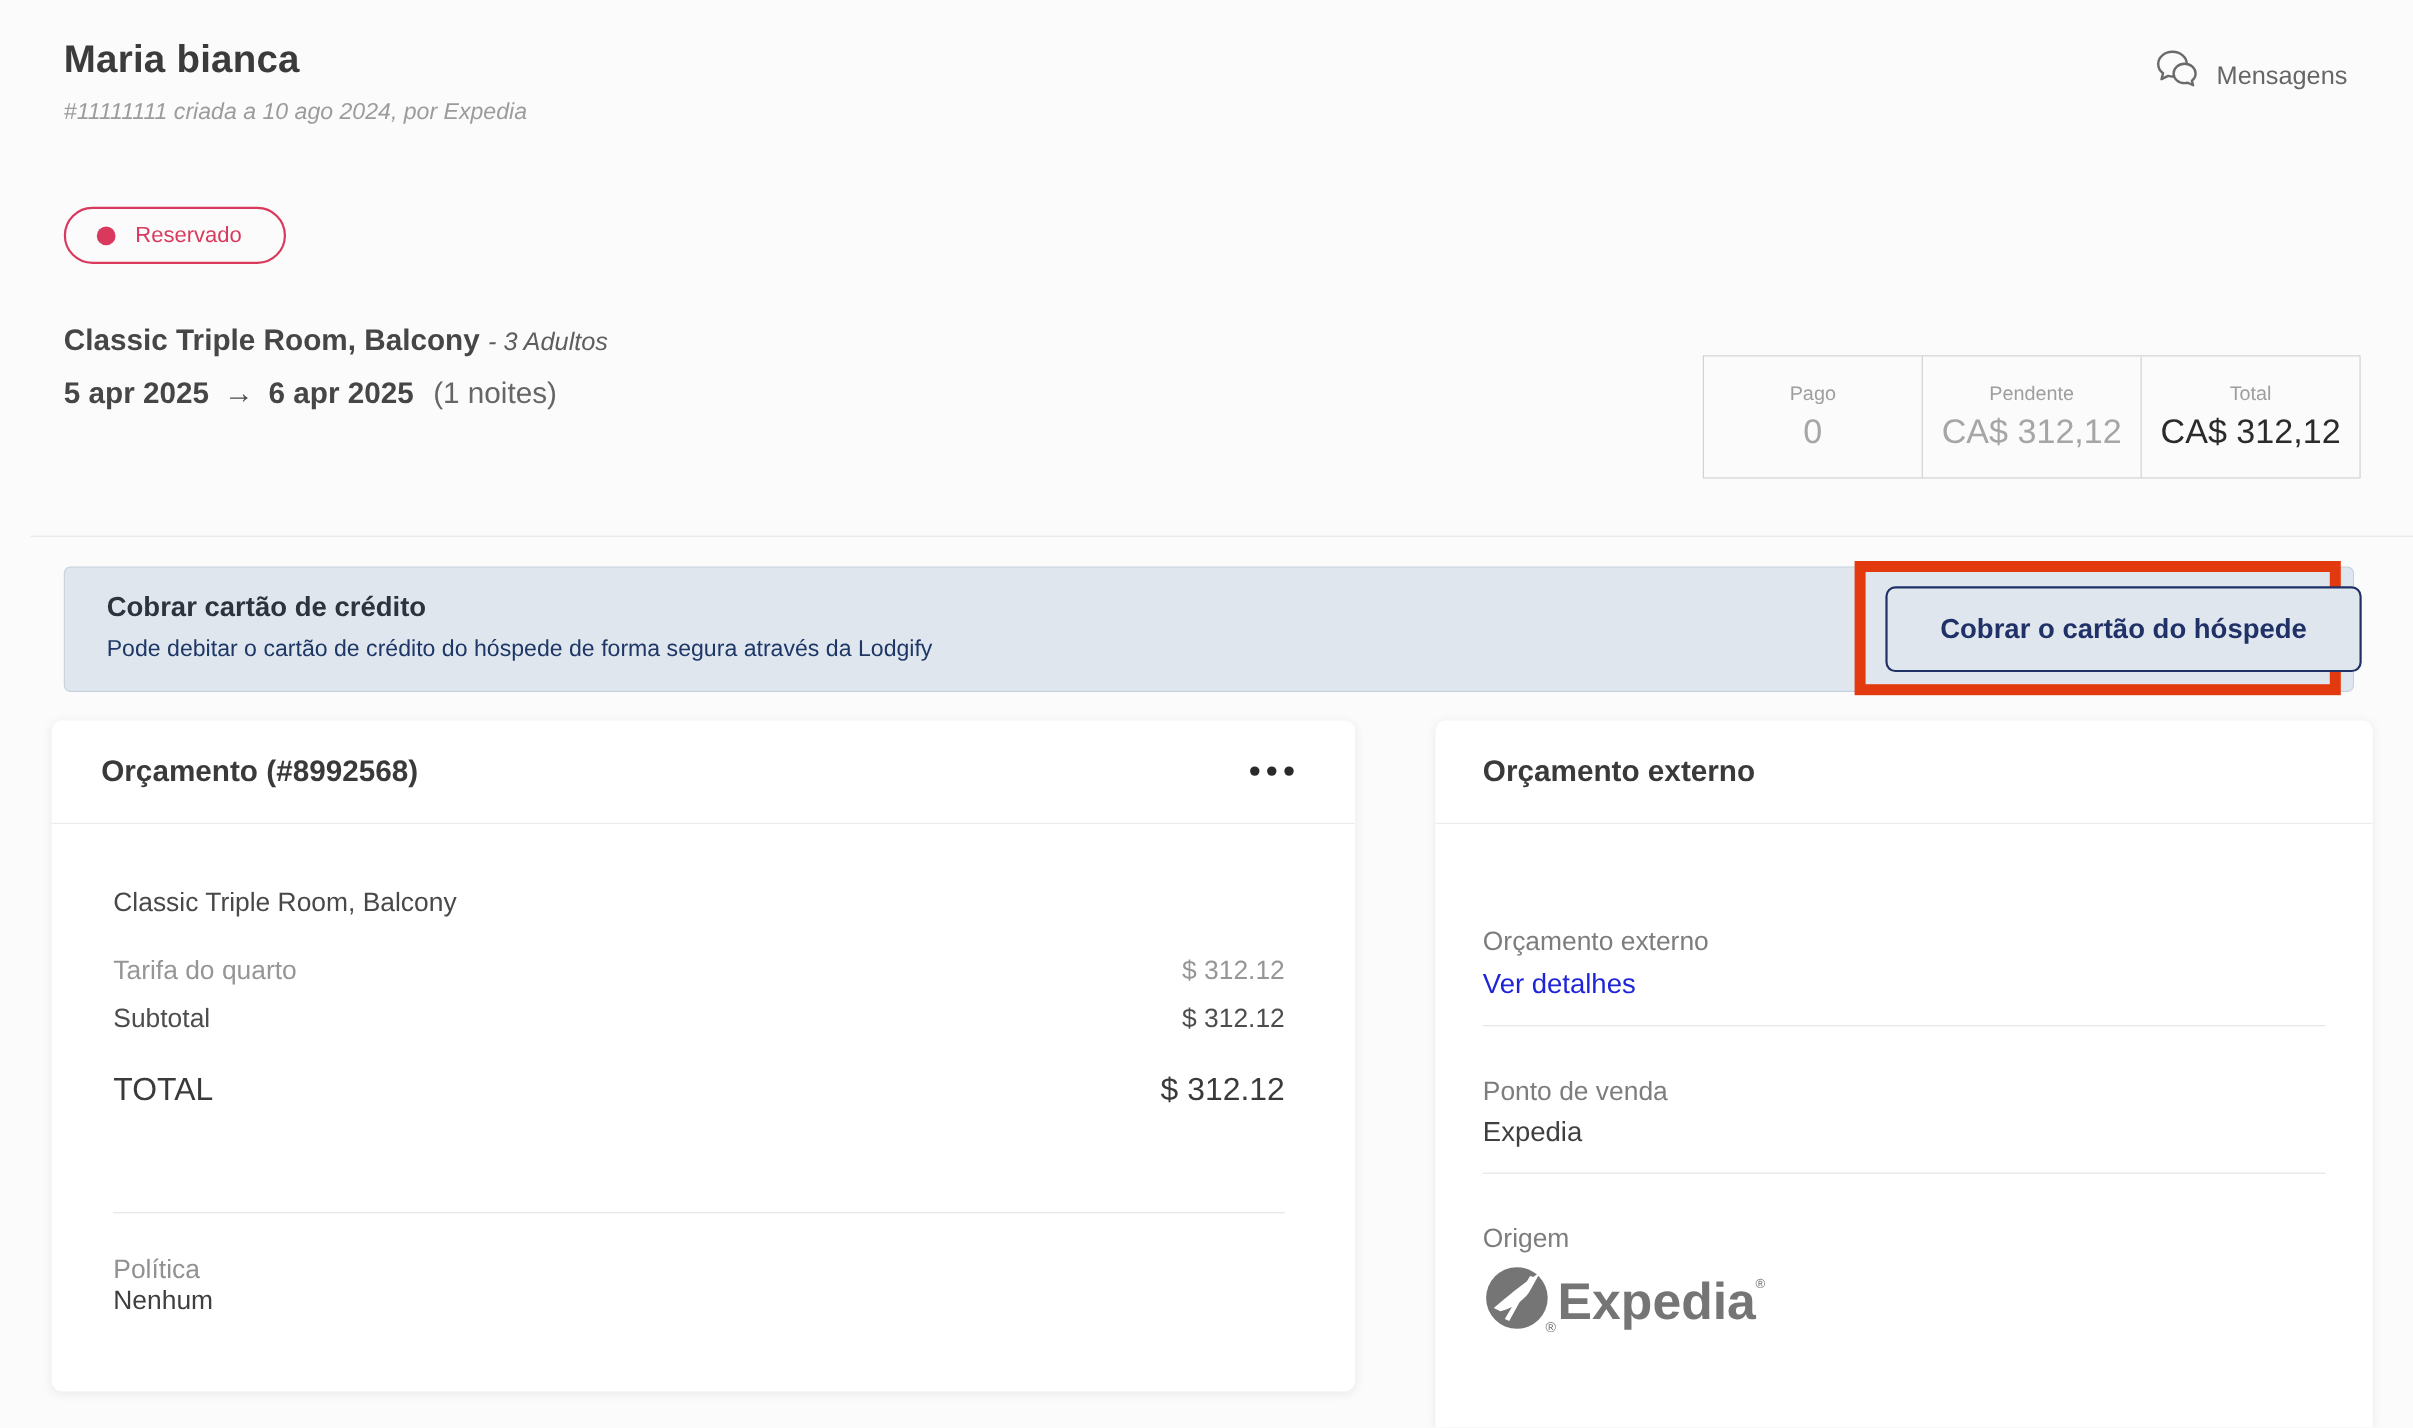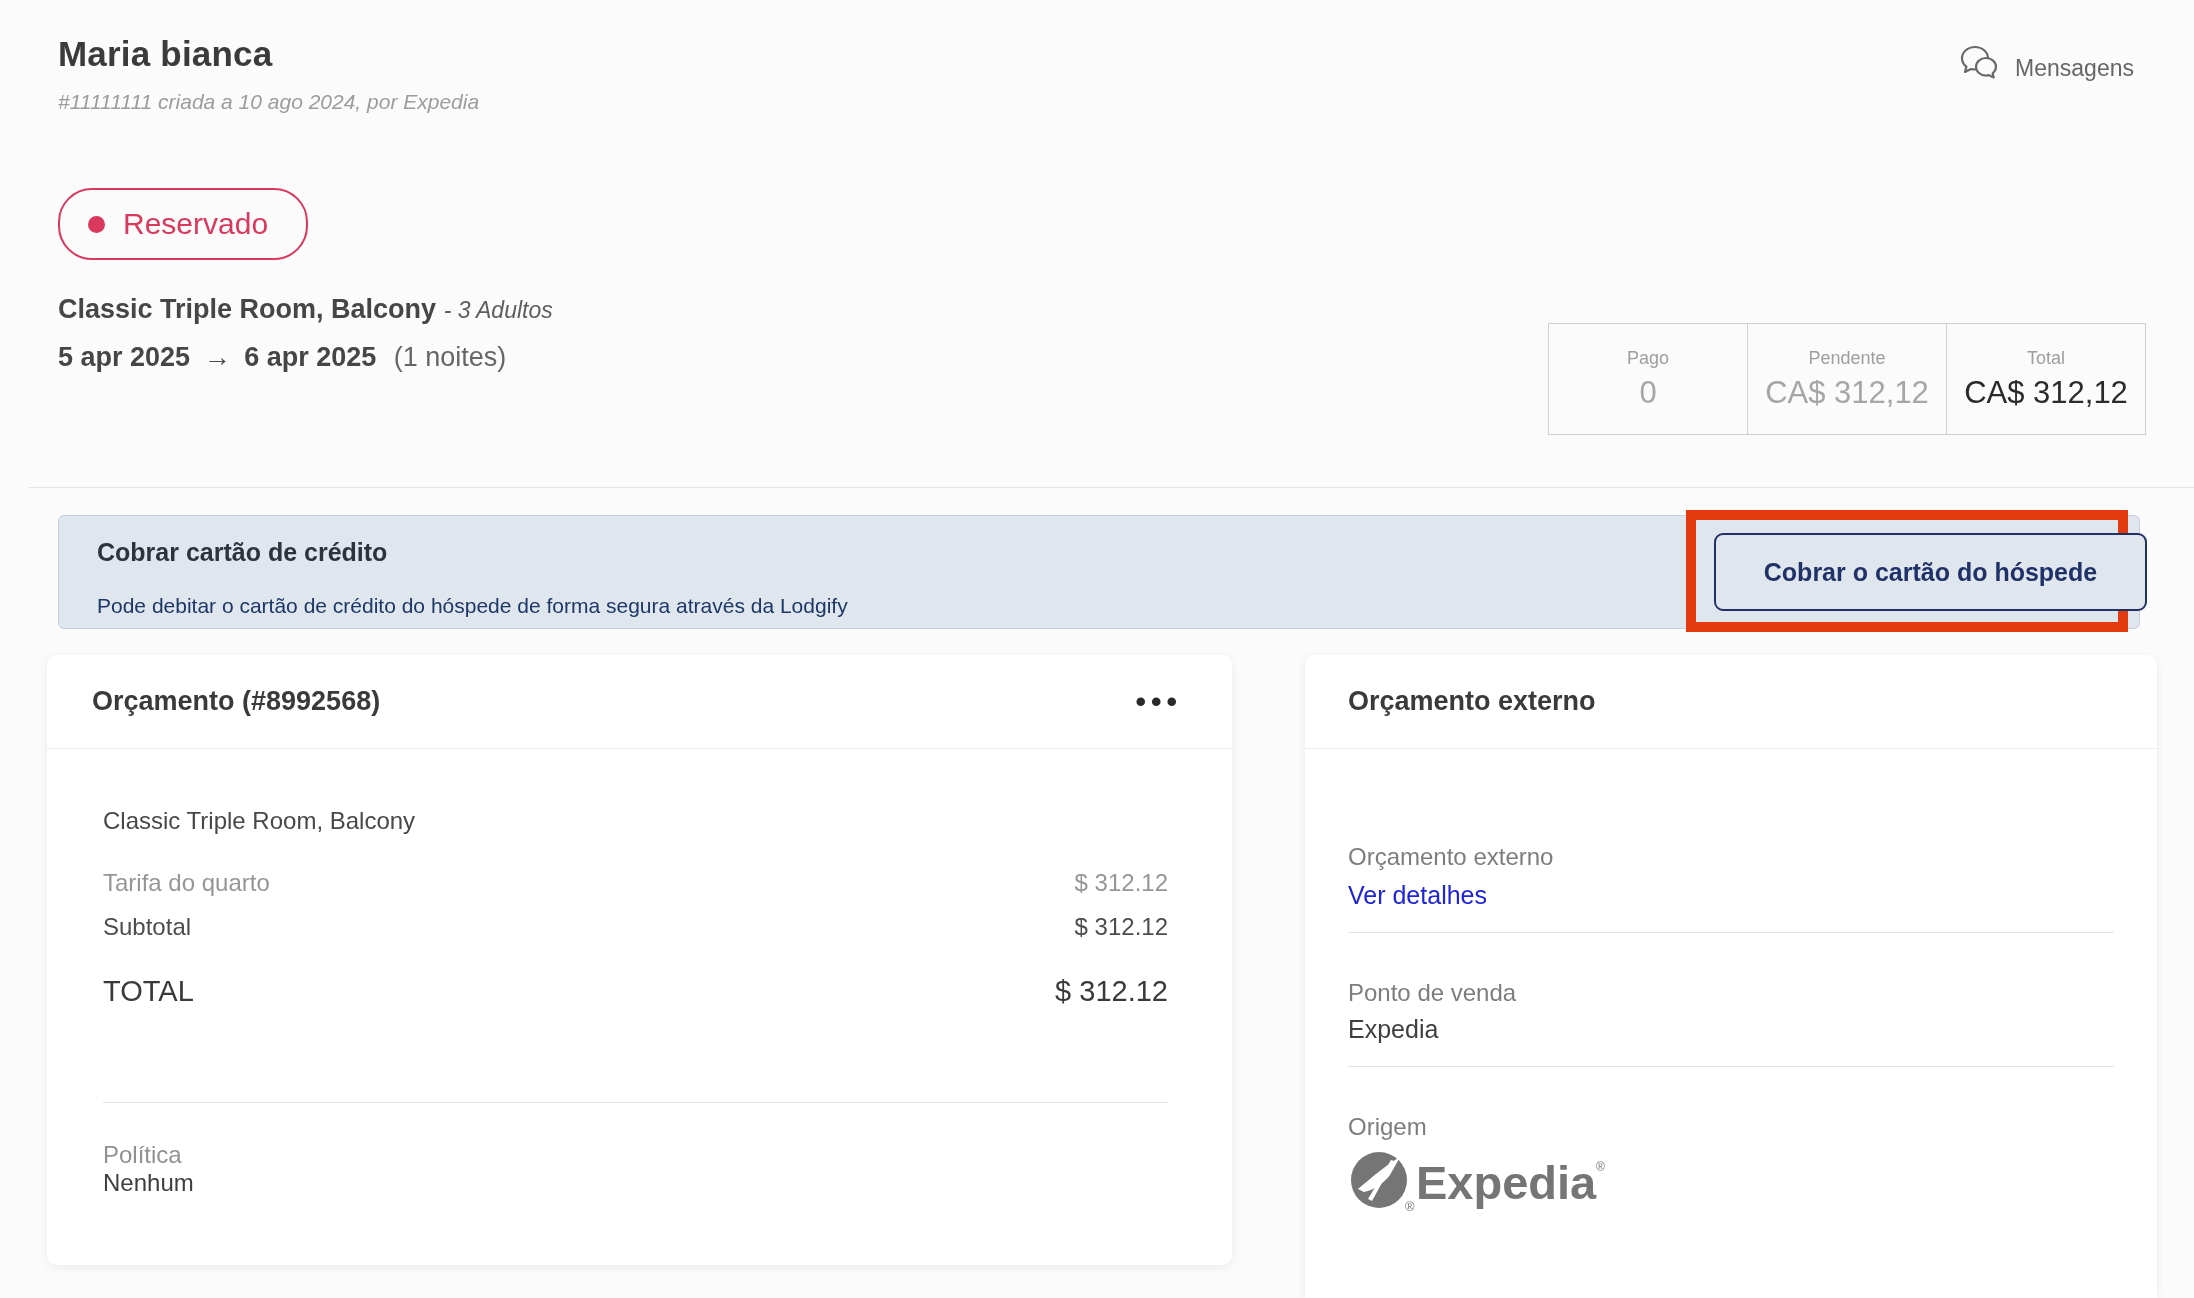--- a/index.html
+++ b/index.html
@@ -13,25 +13,25 @@
   .abs { position: absolute; }
 
   
   .guest-name { left: 58px; top: 34px; font-size: 35px; font-weight: 700; color: #3b3b3b; letter-spacing: 0.2px; }
   .booking-subtitle { left: 58px; top: 90px; font-size: 21px; font-style: italic; color: #9c9c9c; }
   .messages { right: 60px; top: 44px; display: flex; align-items: flex-end; gap: 14px; color: #666; font-size: 23px; cursor: pointer; }
   .messages svg { display: block; }
 
   
   .status-badge {
-    left: 58px; top: 188px; height: 72px;
+    left: 58px; top: 188px; height: 52px;
     display: inline-flex; align-items: center; gap: 18px;
     padding: 0 38px 0 28px;
     border: 2px solid #d8395d; border-radius: 34px;
-    color: #d8395d; font-size: 30px; background: transparent;
+    color: #d8395d; font-size: 20px; background: transparent;
   }
   .status-dot { width: 17px; height: 17px; border-radius: 50%; background: #d8395d; }
 
   
   .room-line { left: 58px; top: 294px; font-size: 27px; color: #464646; }
   .room-name-strong { font-weight: 700; }
   .room-occupancy { font-style: italic; font-size: 23px; color: #5e5e5e; font-weight: 400; }
   .dates-line { left: 58px; top: 342px; font-size: 27px; color: #464646; }
   .date-strong { font-weight: 700; }
   .date-arrow { font-weight: 400; color: #4a4a4a; padding: 0 6px; }
@@ -50,21 +50,21 @@
 
   .section-divider { left: 28px; top: 487px; width: 2166px; height: 1px; background: #e4e4e4; }
 
   
   .charge-banner {
     left: 58px; top: 515px; width: 2082px; height: 114px;
     background: #dfe6ee; border: 1px solid #c6d1de; border-radius: 6px;
     z-index: 1;
   }
   .charge-title { position: absolute; left: 38px; top: 22px; font-size: 25px; font-weight: 700; color: #2c333d; }
-  .charge-sub { position: absolute; left: 38px; top: 78px; font-size: 21px; color: #1d3766; }
+  .charge-sub { position: absolute; left: 38px; top: 62px; font-size: 21px; color: #1d3766; }
 
   
   .highlight-rect {
     left: 1686px; top: 510px; width: 442px; height: 122px;
     border: 10px solid #e23a0e; z-index: 3; pointer-events: none;
   }
 
   
   .charge-button {
     left: 1714px; top: 533px; width: 433px; height: 78px;

